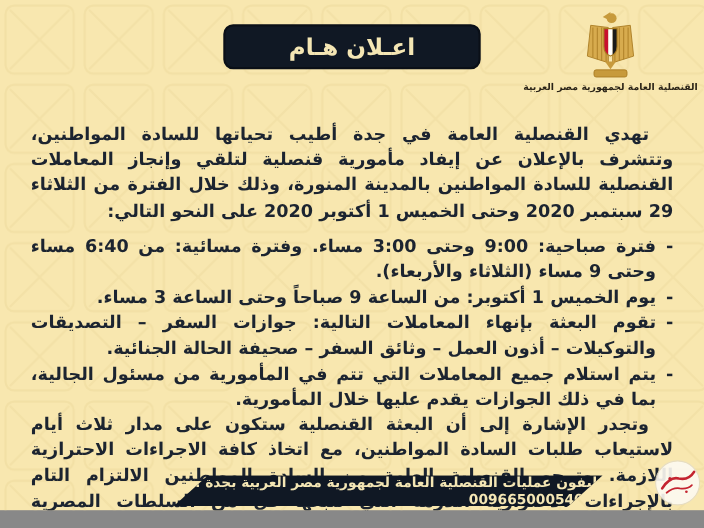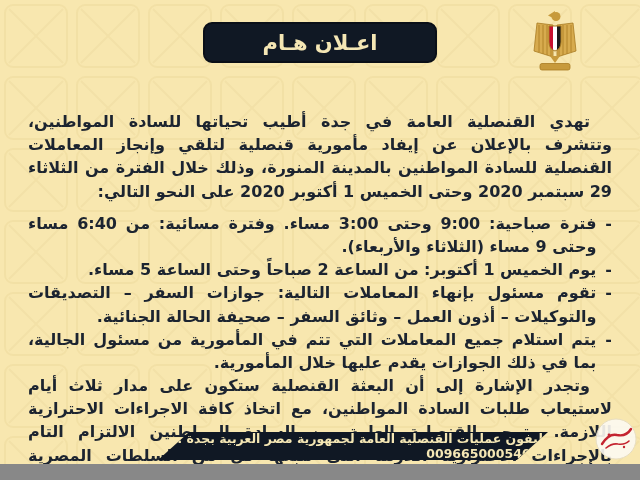--- a/index.html
+++ b/index.html
@@ -64,37 +64,38 @@
       <path d="M41 15 V42 M37 15 V44 M33 15 V45 M29 16 V46" stroke="#a87b22" stroke-width="0.8" fill="none"></path>
       <g clip-path="url(#shieldClip)">
         <rect x="19" y="16" width="4" height="26" fill="#c8102e"></rect>
         <rect x="23" y="16" width="4" height="26" fill="#ffffff"></rect>
         <rect x="27" y="16" width="4" height="26" fill="#1a1a1a"></rect>
       </g>
       <path d="M19 16 h12 v16 q0 7 -6 9 q-6 -2 -6 -9 Z" fill="none" stroke="#a87b22" stroke-width="1"></path>
       <path d="M20 46 L25 53 L30 46 Z" fill="#c79a3c"></path>
       <rect x="10" y="53.5" width="30" height="6.5" rx="2" fill="#c79a3c" stroke="#a87b22" stroke-width="0.8"></rect>
     </svg>
+    <div class="emblem-caption">القنصلية العامة لجمهورية مصر العربية</div>
   </div>
 
   <div class="doc-body">
     <p class="para indent">تهدي القنصلية العامة في جدة أطيب تحياتها للسادة المواطنين، وتتشرف بالإعلان عن إيفاد مأمورية قنصلية لتلقي وإنجاز المعاملات القنصلية للسادة المواطنين بالمدينة المنورة، وذلك خلال الفترة من الثلاثاء 29 سبتمبر 2020 وحتى الخميس 1 أكتوبر 2020 على النحو التالي:</p>
 
     <div class="list">
       <div class="li">
         <span class="dash">-</span>
         <span class="li-text">فترة صباحية: 9:00 وحتى 3:00 مساء. وفترة مسائية: من 6:40 مساء وحتى 9 مساء (الثلاثاء والأربعاء).</span>
       </div>
       <div class="li">
         <span class="dash">-</span>
-        <span class="li-text">يوم الخميس 1 أكتوبر: من الساعة 2 صباحاً وحتى الساعة 5 مساء.</span>
+        <span class="li-text">يوم الخميس 1 أكتوبر: من الساعة 9 صباحاً وحتى الساعة 3 مساء.</span>
       </div>
       <div class="li">
         <span class="dash">-</span>
-        <span class="li-text">تقوم مسئول بإنهاء المعاملات التالية: جوازات السفر – التصديقات والتوكيلات – أذون العمل – وثائق السفر – صحيفة الحالة الجنائية.</span>
+        <span class="li-text">تقوم البعثة بإنهاء المعاملات التالية: جوازات السفر – التصديقات والتوكيلات – أذون العمل – وثائق السفر – صحيفة الحالة الجنائية.</span>
       </div>
       <div class="li">
         <span class="dash">-</span>
         <span class="li-text">يتم استلام جميع المعاملات التي تتم في المأمورية من مسئول الجالية، بما في ذلك الجوازات يقدم عليها خلال المأمورية.</span>
       </div>
     </div>
 
     <p class="para indent note">وتجدر الإشارة إلى أن البعثة القنصلية ستكون على مدار ثلاث أيام لاستيعاب طلبات السادة المواطنين، مع اتخاذ كافة الاجراءات الاحترازية اللازمة. وترجو القنصلية العامة من السادة المواطنين الالتزام التام بالإجراءات الاحترازية اللازمة التي تتبعها كل من السلطات المصرية والسعودية، وعدم التجمهر أمام أو داخل مقر المهمة القنصلية.</p>
 
     <p class="para closing">وتنتهز القنصلية العامة في جدة هذه المناسبة لتعرب عن خالص تقديرها واحترامها للسادة المواطنين</p>

